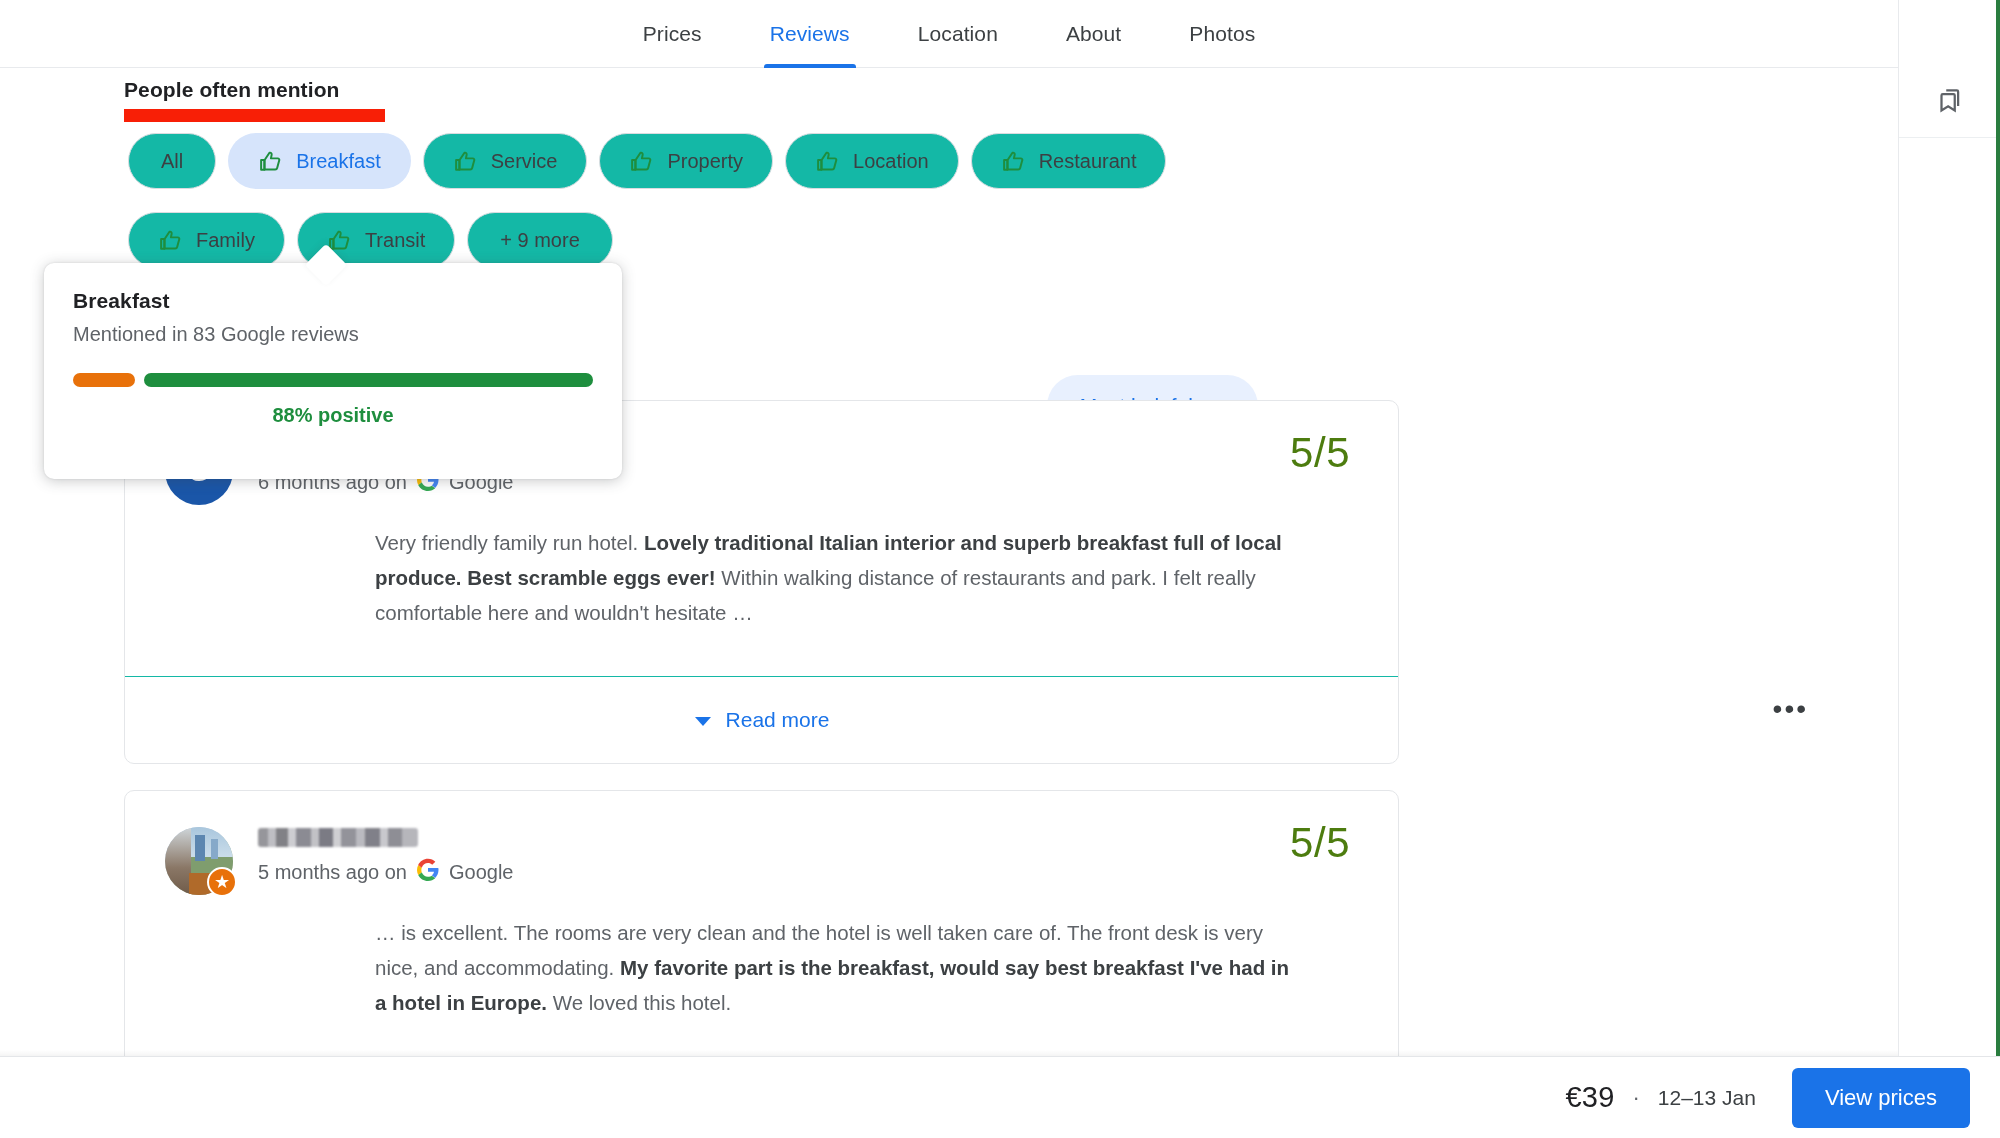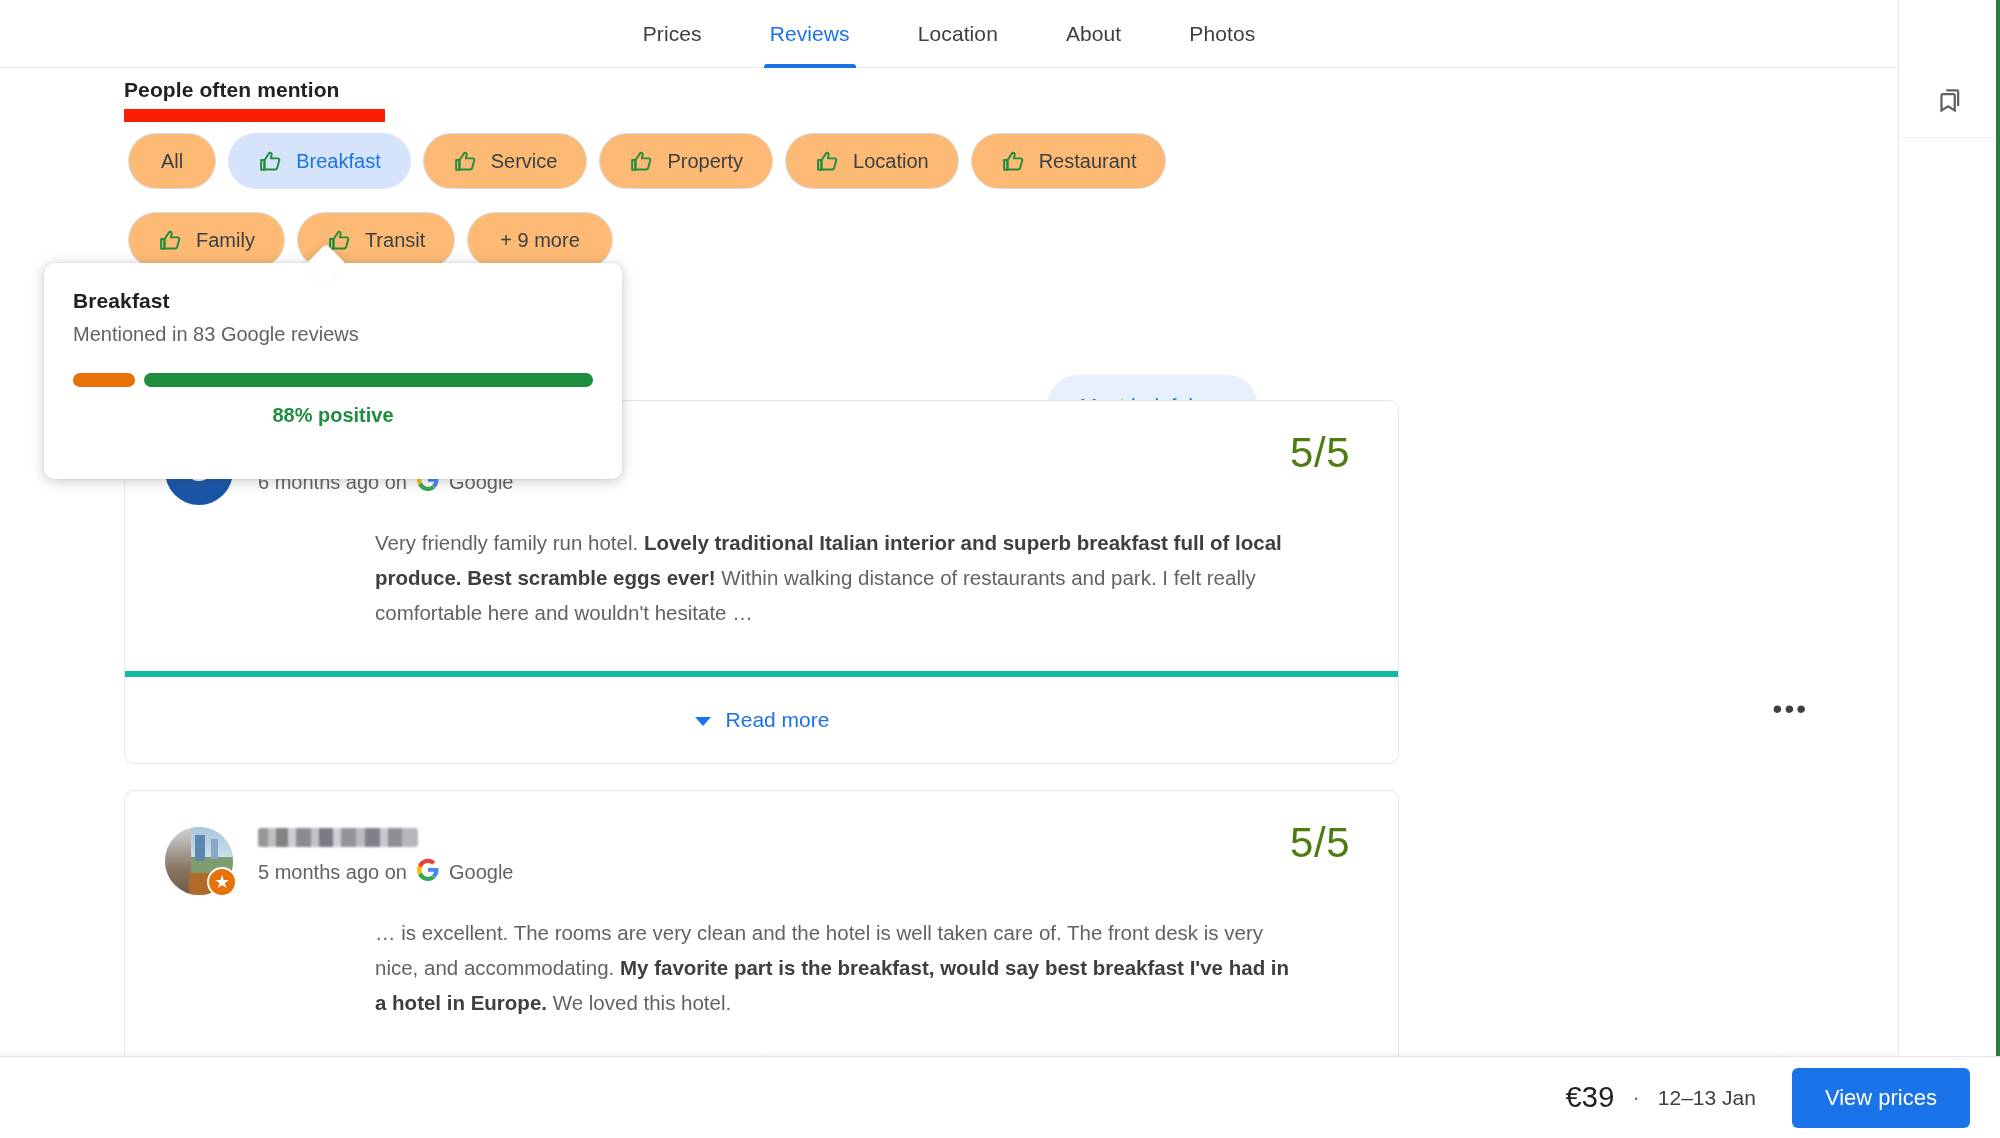--- a/index.html
+++ b/index.html
@@ -110,21 +110,21 @@
     display: flex;
     align-items: center;
     gap: 12px;
   }
   .chiprow.r1 { left: 128px; top: 65px; }
   .chiprow.r2 { left: 128px; top: 144px; }
   .chip {
     height: 56px;
     border: 1px solid #dadce0;
     border-radius: 28px;
-    background: #fdba74;
+    background: #14b8a6;
     display: flex;
     align-items: center;
     gap: 13px;
     padding: 0 29px;
     font-size: 20px;
     color: #3c4043;
     box-sizing: border-box;
     cursor: pointer;
     white-space: nowrap;
   }
@@ -327,21 +327,21 @@
     color: #3c4043;
     letter-spacing: 2px;
     line-height: 1;
     cursor: pointer;
   }
   #dots1 { top: 627px; }
   .card-foot {
     position: absolute;
     left: 0; right: 0; bottom: 0;
     height: 86px;
-    border-top: 6px solid #14b8a6;
+    border-top: 1px solid #14b8a6;
     display: flex;
     align-items: center;
     justify-content: center;
     gap: 14px;
     color: #1a73e8;
     font-size: 21px;
     font-weight: 500;
     cursor: pointer;
   }
 

